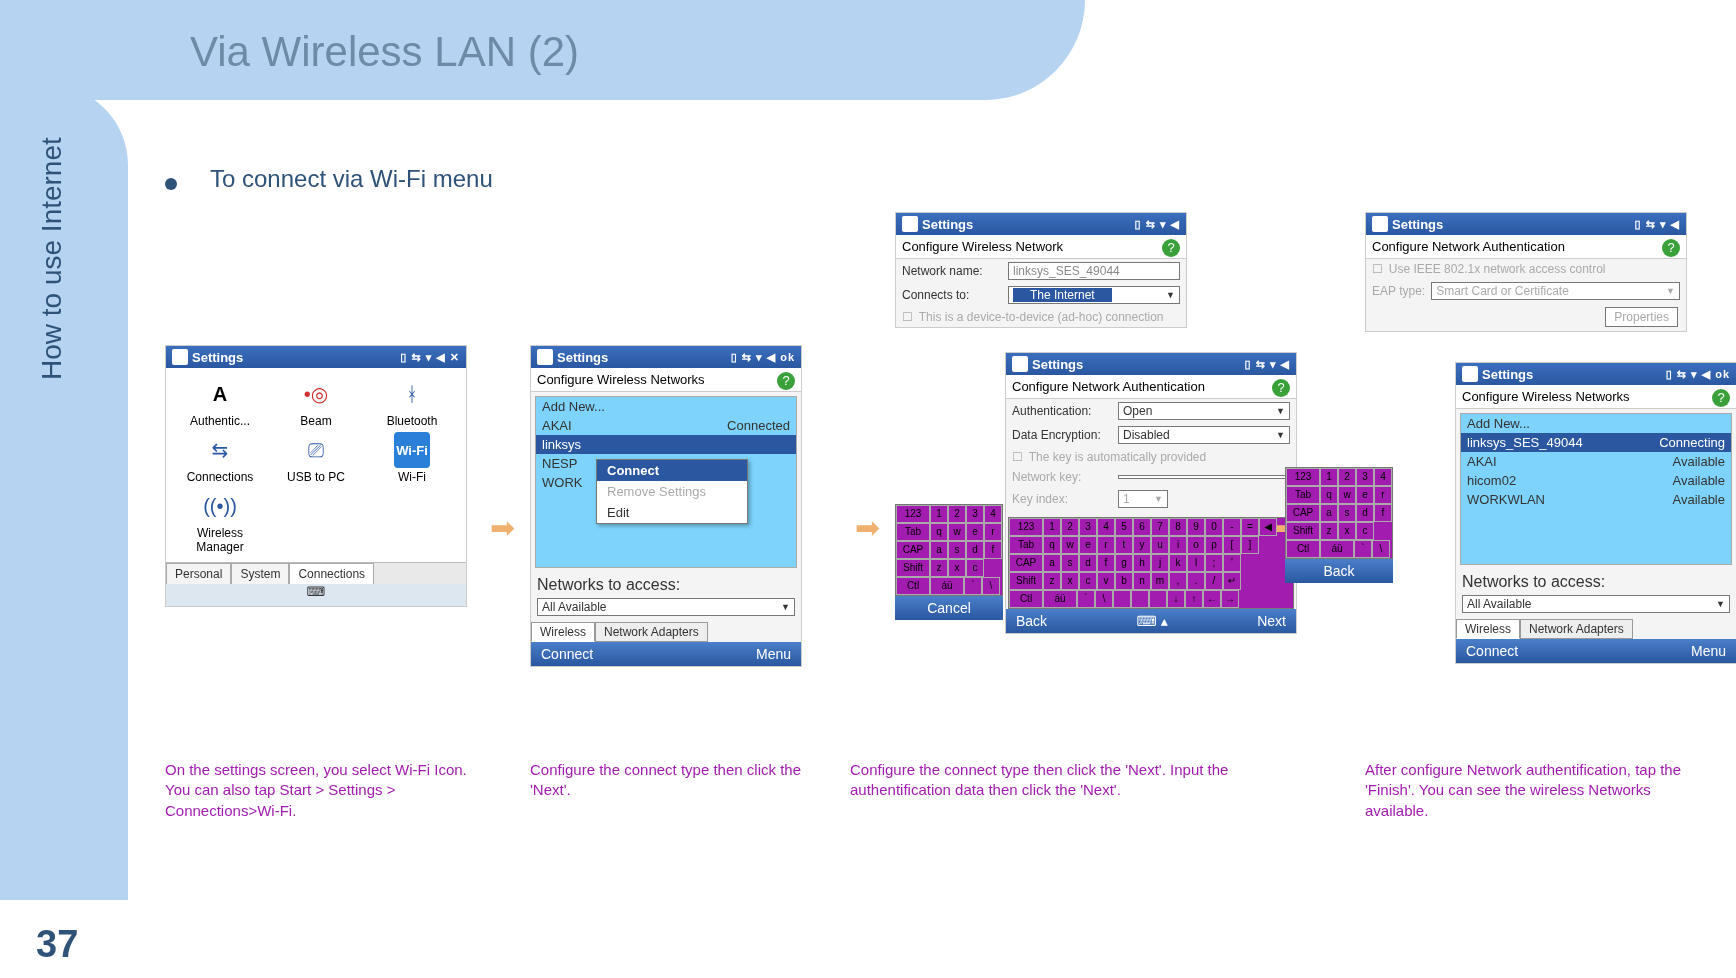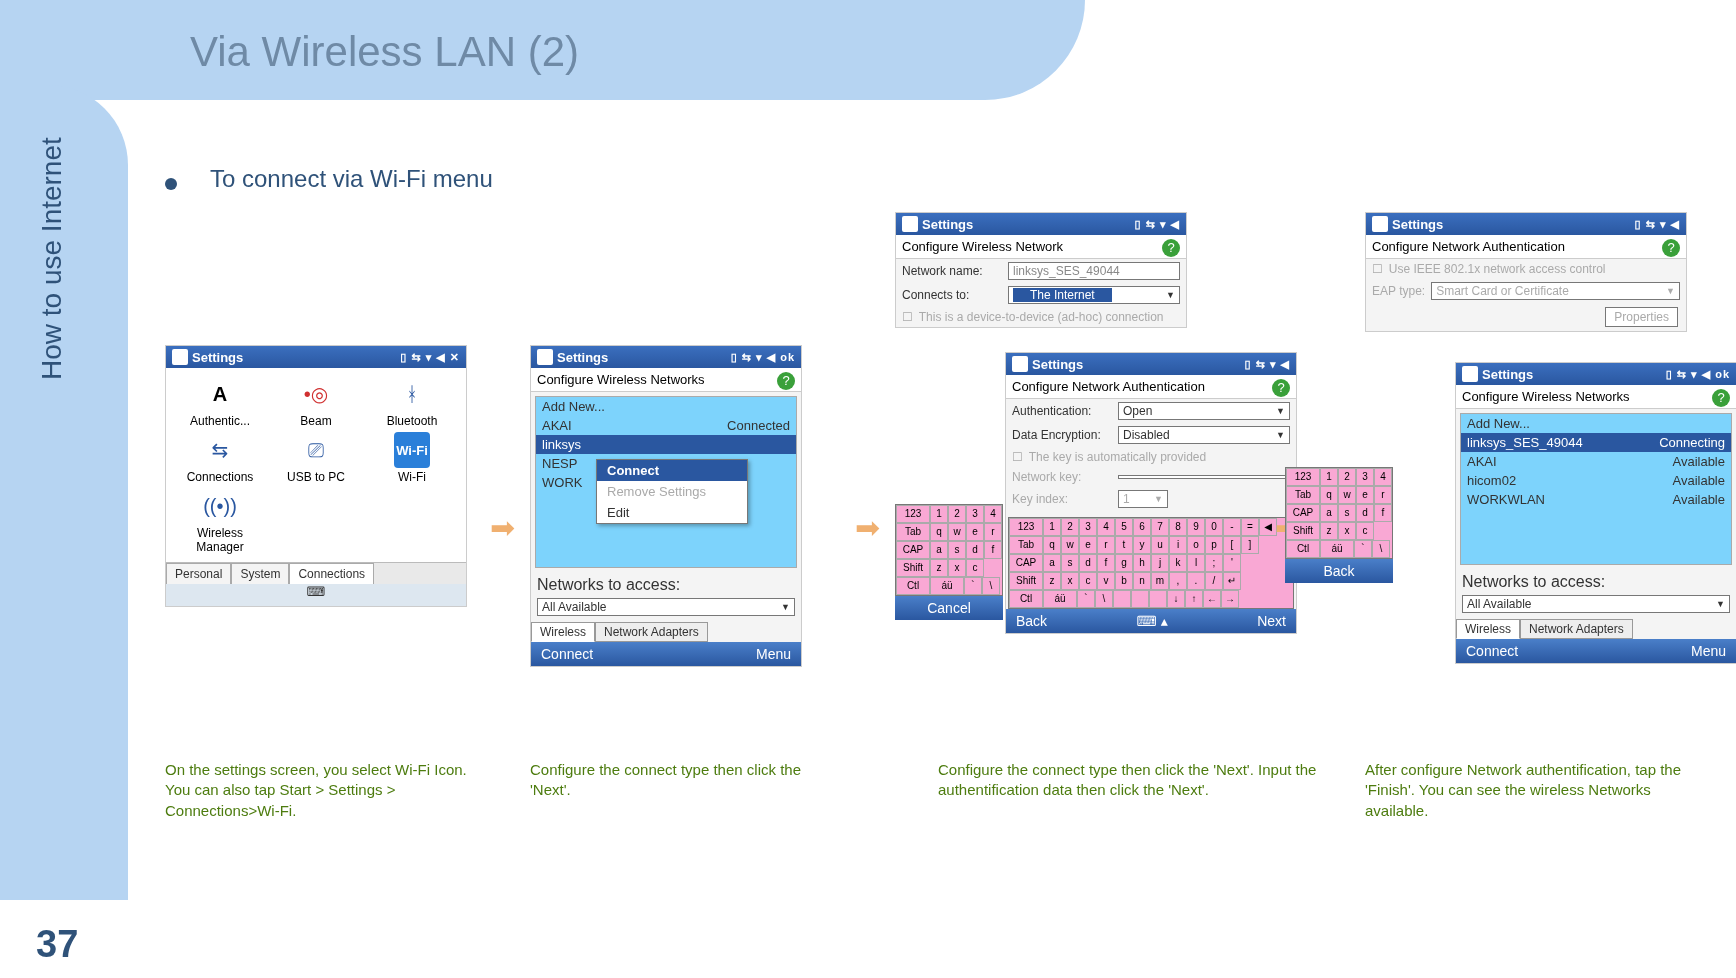--- a/index.html
+++ b/index.html
@@ -31,30 +31,30 @@
   .ctx div{padding:3px 10px}
   .ctx .hdr{background:#2a57a0;color:#fff;font-weight:700}
   .ctx .dis{color:#aaa}
   .lbl{font-size:16px;color:#333;padding:4px 6px}
   .sel-box{border:1px solid #777;background:#fff;font-size:12px;padding:1px 4px;display:flex;justify-content:space-between;align-items:center}
   .sel-box .arr{font-size:9px}
   .tbtabs{display:flex;font-size:12px}
   .tbtabs div{padding:2px 8px;border:1px solid #999;background:#eee}
   .tbtabs .on{background:#fff;border-bottom-color:#fff}
   .botbar{background:linear-gradient(#4a7fc9,#2a57a0);color:#fff;display:flex;justify-content:space-between;padding:4px 10px;font-size:14px;font-weight:400}
-  .kbd{border:1px solid #777;font-size:10px;background:#f9a8d4;color:#000}
+  .kbd{border:1px solid #777;font-size:10px;background:#a21caf;color:#000}
   .kbd .kr{display:flex}
   .kbd .kr span{border:1px solid #aaa;width:16px;height:16px;text-align:center;line-height:16px}
   .kbd .kr span.w{width:32px}
   .formrow{display:flex;align-items:center;padding:3px 6px;font-size:12px;color:#333;gap:6px}
   .formrow .fl{width:100px}
   .inp{border:1px solid #777;background:#fff;padding:1px 4px;color:#888;flex:1;font-size:12px}
   .dis-txt{color:#aaa}
   .arrow{position:absolute;font-size:30px;color:#f0b070}
-  .caption{position:absolute;font-size:15px;color:#4d7c0f;line-height:1.35;width:320px}
+  .caption{position:absolute;font-size:15px;color:#a21caf;line-height:1.35;width:320px}
 </style>
 </head>
 <body>
 
 <div class="page">
   <div class="topcurve"></div>
   <div class="sidecurve"></div>
   <div class="title">Via Wireless LAN (2)</div>
   <div class="sidelabel">How to use Internet</div>
   <div class="pagenum">37</div>
@@ -444,15 +444,15 @@
         </div>
       <div class="botbar" style="justify-content:center">
           <span>Back</span>
         </div>
     </div>
   </div>
 
   <div class="caption" style="left:165px;top:760px;white-space:pre-line">On the settings screen, you select Wi-Fi Icon.
 You can also tap Start &gt; Settings &gt; Connections&gt;Wi-Fi.</div>
   <div class="caption" style="left:530px;top:760px;width:280px">Configure the connect type then click the 'Next'.</div>
-  <div class="caption" style="left:938px;top:760px;width:400px">Configure the connect type then click the 'Next'. Input the authentification data then click the 'Next'.</div>
+  <div class="caption" style="left:850px;top:760px;width:400px">Configure the connect type then click the 'Next'. Input the authentification data then click the 'Next'.</div>
   <div class="caption" style="left:1365px;top:760px;width:350px">After configure Network authentification, tap the 'Finish'. You can see the wireless Networks available.</div>
 </div>
 
 </body></html>

